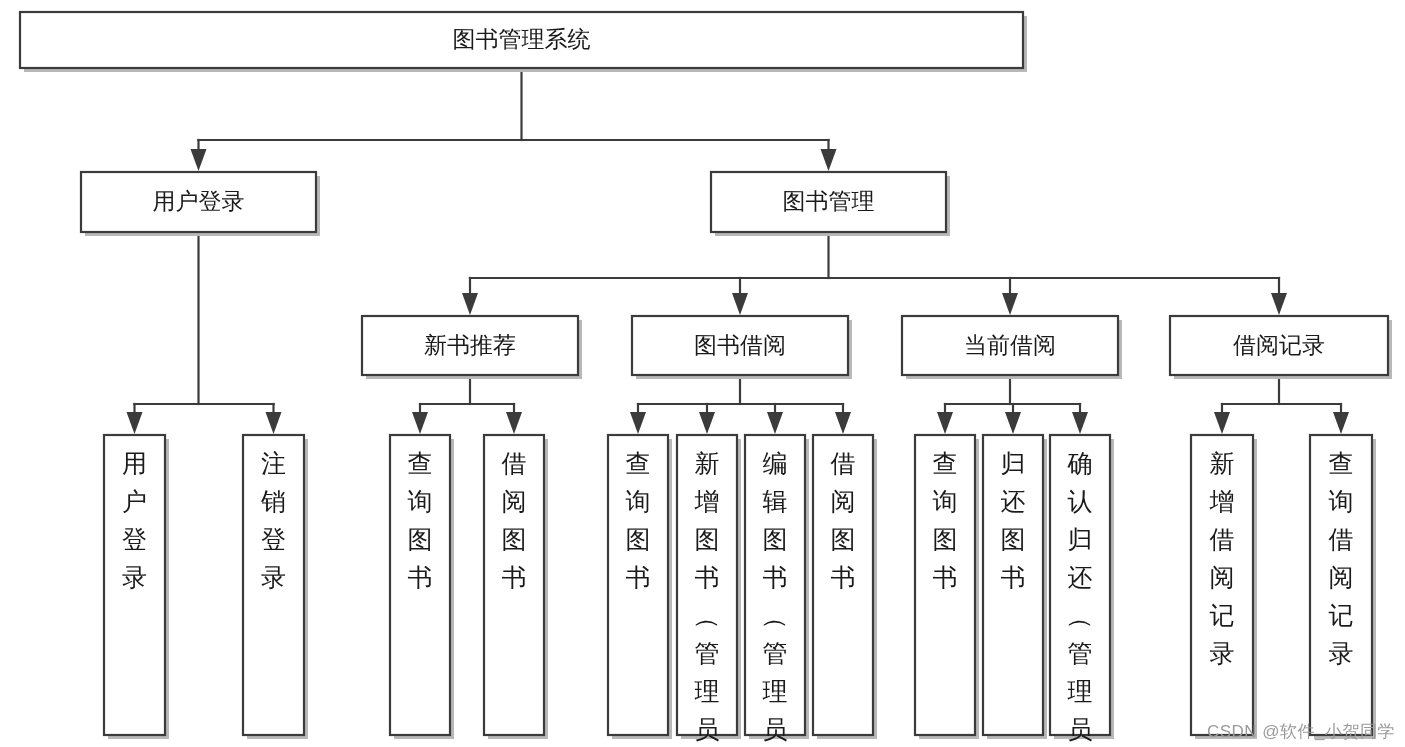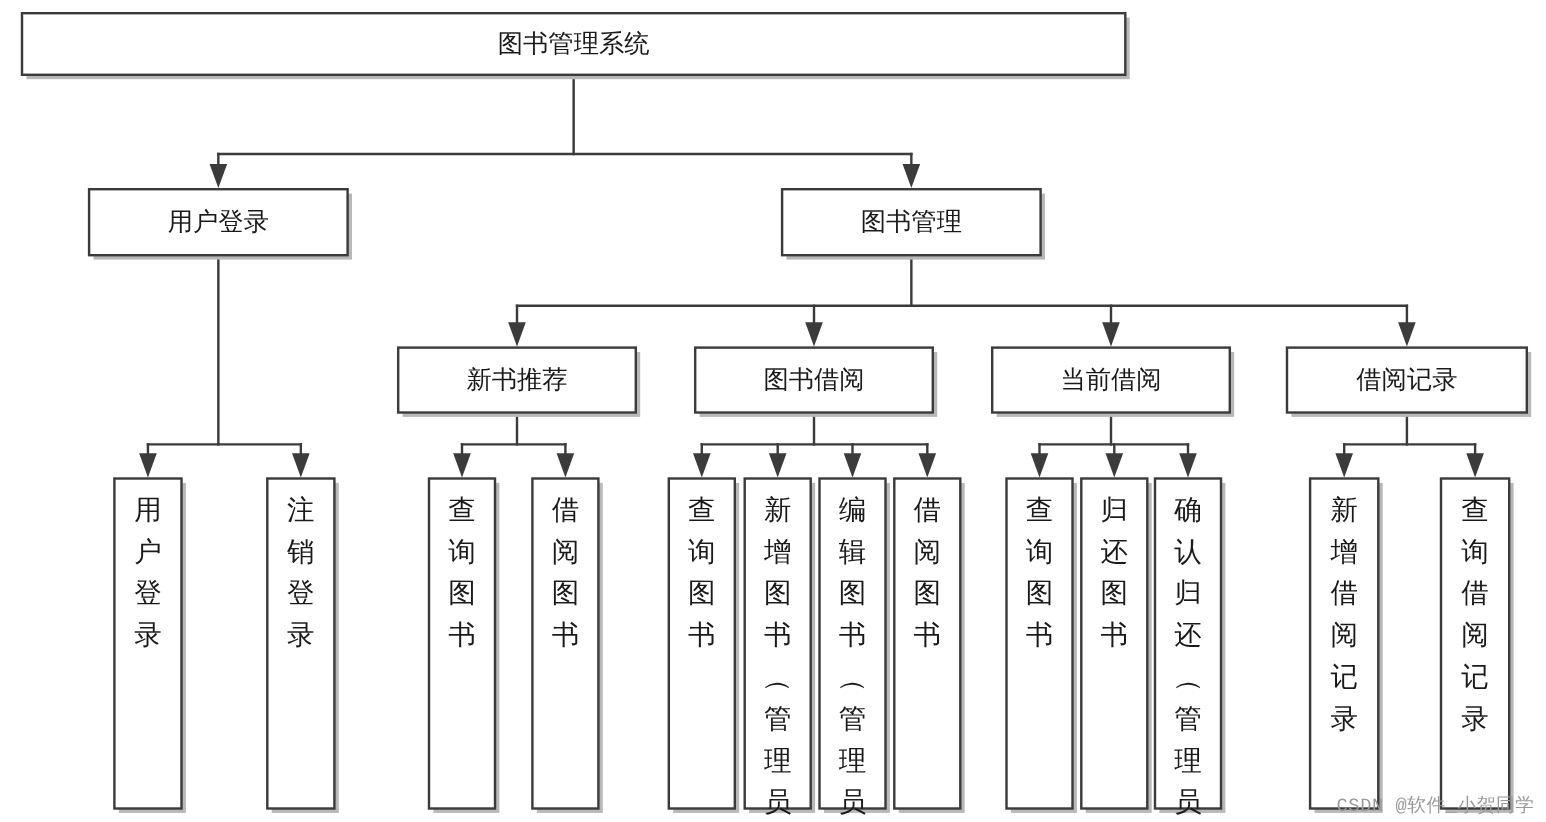--- a/index.html
+++ b/index.html
@@ -52,21 +52,21 @@
   .label-h {
     font-size: 23px;
   }
   .label-v {
     font-size: 25px;
   }
   .watermark {
     position: absolute;
     right: 10px;
     bottom: 4px;
-    font-family: Liberation Mono, monospace;
+    font-family: Liberation Sans, sans-serif;
     font-size: 17px;
     color: #9a9a9a;
     white-space: nowrap;
     letter-spacing: 0.5px;
   }
 </style>
 </head>
 <body>
 
 <div id="diagram-root">

